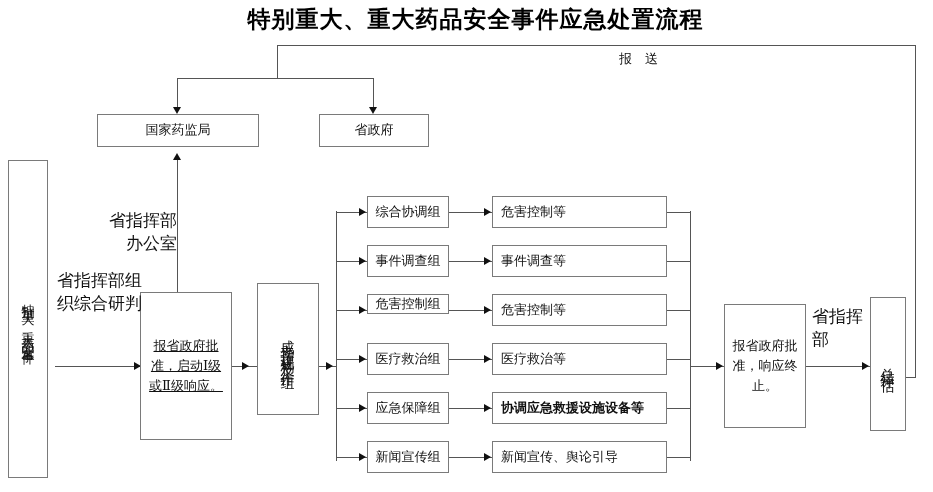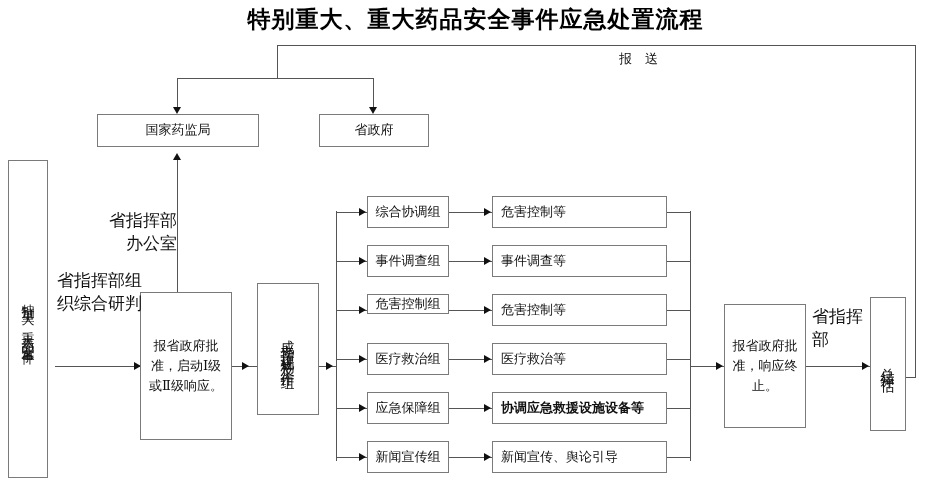--- a/index.html
+++ b/index.html
@@ -157,21 +157,21 @@
     <span>特别重大、重大药品安全事件</span>
   </div>
 
   <div class="box" style="left:97px;top:114px;width:162px;height:33px;">
     <span>国家药监局</span>
   </div>
   <div class="box" style="left:319px;top:114px;width:110px;height:33px;">
     <span>省政府</span>
   </div>
 
-  <div class="box" style="left:140px;top:292px;width:92px;height:148px;">
+  <div class="box" style="left:140px;top:292px;width:92px;height:148px;text-decoration:underline;">
     <span class="inner">报省政府批准，启动Ⅰ级或Ⅱ级响应。</span>
   </div>
 
   <div class="box vbox" style="left:257px;top:283px;width:62px;height:132px;">
     <span>成立指挥机构及工作组</span>
   </div>
 
   <div class="box" style="left:724px;top:304px;width:82px;height:124px;">
     <span class="inner">报省政府批准，响应终止。</span>
   </div>

